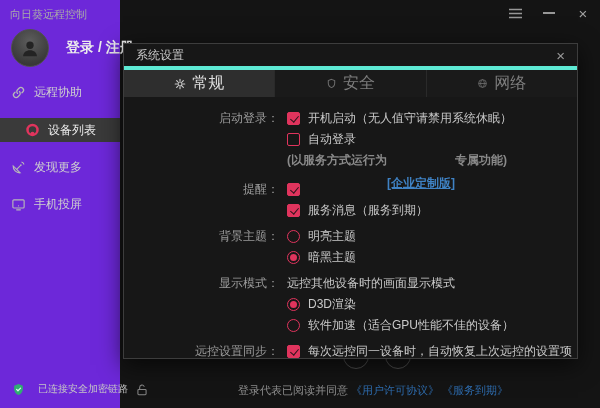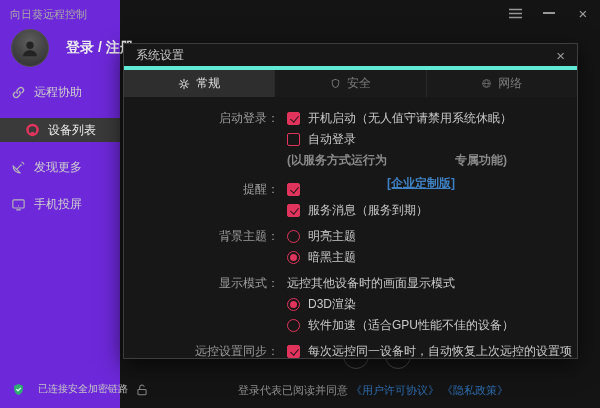--- a/index.html
+++ b/index.html
@@ -43,21 +43,21 @@
   
   .dialog { position:absolute; left:123px; top:43px; width:455px; height:316px;
             background:#171717; border:1px solid #3d3d3d; z-index:10;
             box-shadow:0 6px 22px rgba(0,0,0,.65); }
   .dlg-header { height:26px; display:flex; align-items:center; padding:0 12px;
                 border-bottom:4px solid #5eead4;justify-content:flex-end; }
   .dlg-title { font-size:12px; color:#c9c9c9; }
   .dlg-close { margin-left:auto; color:#9a9a9a; font-size:15px; line-height:1; cursor:pointer; }
   .tabs { display:flex; height:27px; background:#1a1a1a; }
   .tab { flex:1; display:flex; align-items:center; justify-content:center; gap:6px;
-         font-size:12px; color:#7d7d7d; border-left:1px solid #2a2a2a; cursor:pointer; }
+         font-size:16px; color:#7d7d7d; border-left:1px solid #2a2a2a; cursor:pointer; }
   .tab:first-child { border-left:none; }
   .tab.on { background:#2e2e2e; color:#dedede; }
   .tab .ticon { display:flex; color:#6e6e6e; }
   .tab.on .ticon { color:#c9c9c9; }
 
   .dlg-body { padding-top:11px; }
   .section { display:flex; margin-bottom:5px; }
   .sec-label { width:155px; text-align:right; flex-shrink:0;
                font-size:12px; color:#9b9b9b; line-height:21px; }
   .sec-rows { margin-left:8px; }
@@ -81,21 +81,21 @@
 <body>
 
 <div class="window">
 
   <div class="login-circle" style="left:343px"></div>
   <div class="login-circle" style="left:385px"></div>
 
   <div class="agreement">
     <span>登录代表已阅读并同意</span>
     <a>《用户许可协议》</a>
-    <a>《隐私政策》</a>
+    <a>《服务到期》</a>
   </div>
 
   <div class="sidebar">
     <div class="win-title">向日葵远程控制</div>
 
     <div class="user-row">
       <div class="avatar">
         <svg width="22" height="22" viewBox="0 0 24 24">
           <circle cx="12" cy="9" r="4" fill="#232323"></circle>
           <path d="M4.5 21c0-4.2 3.4-6.6 7.5-6.6s7.5 2.4 7.5 6.6" fill="#232323"></path>

